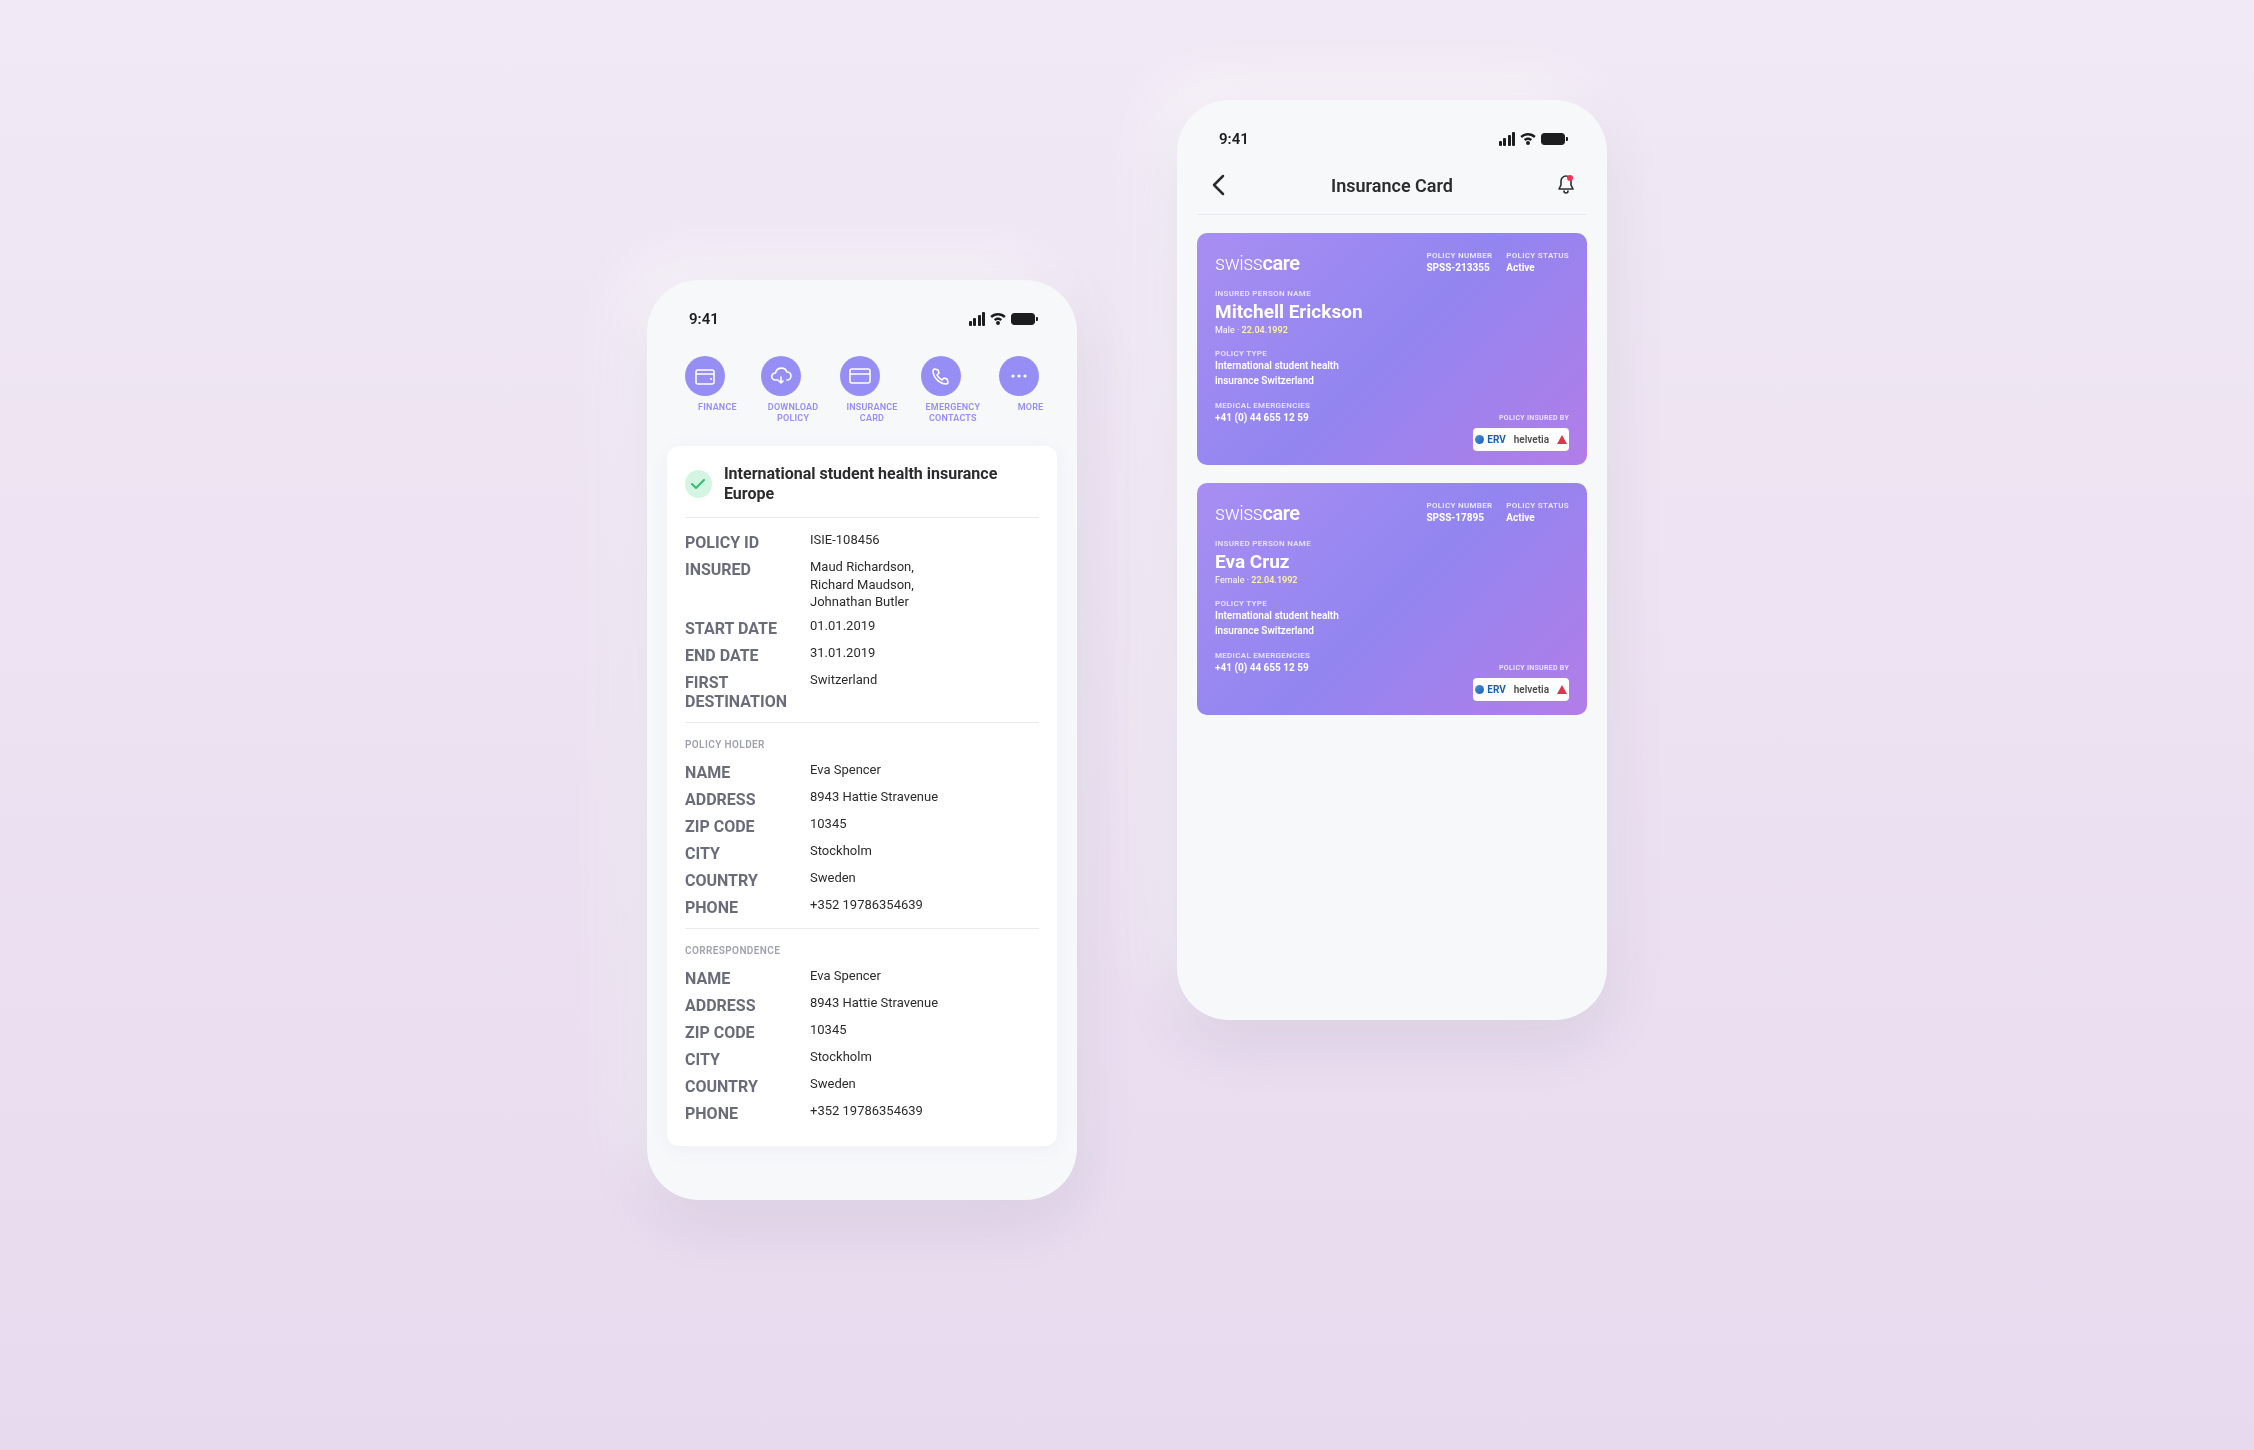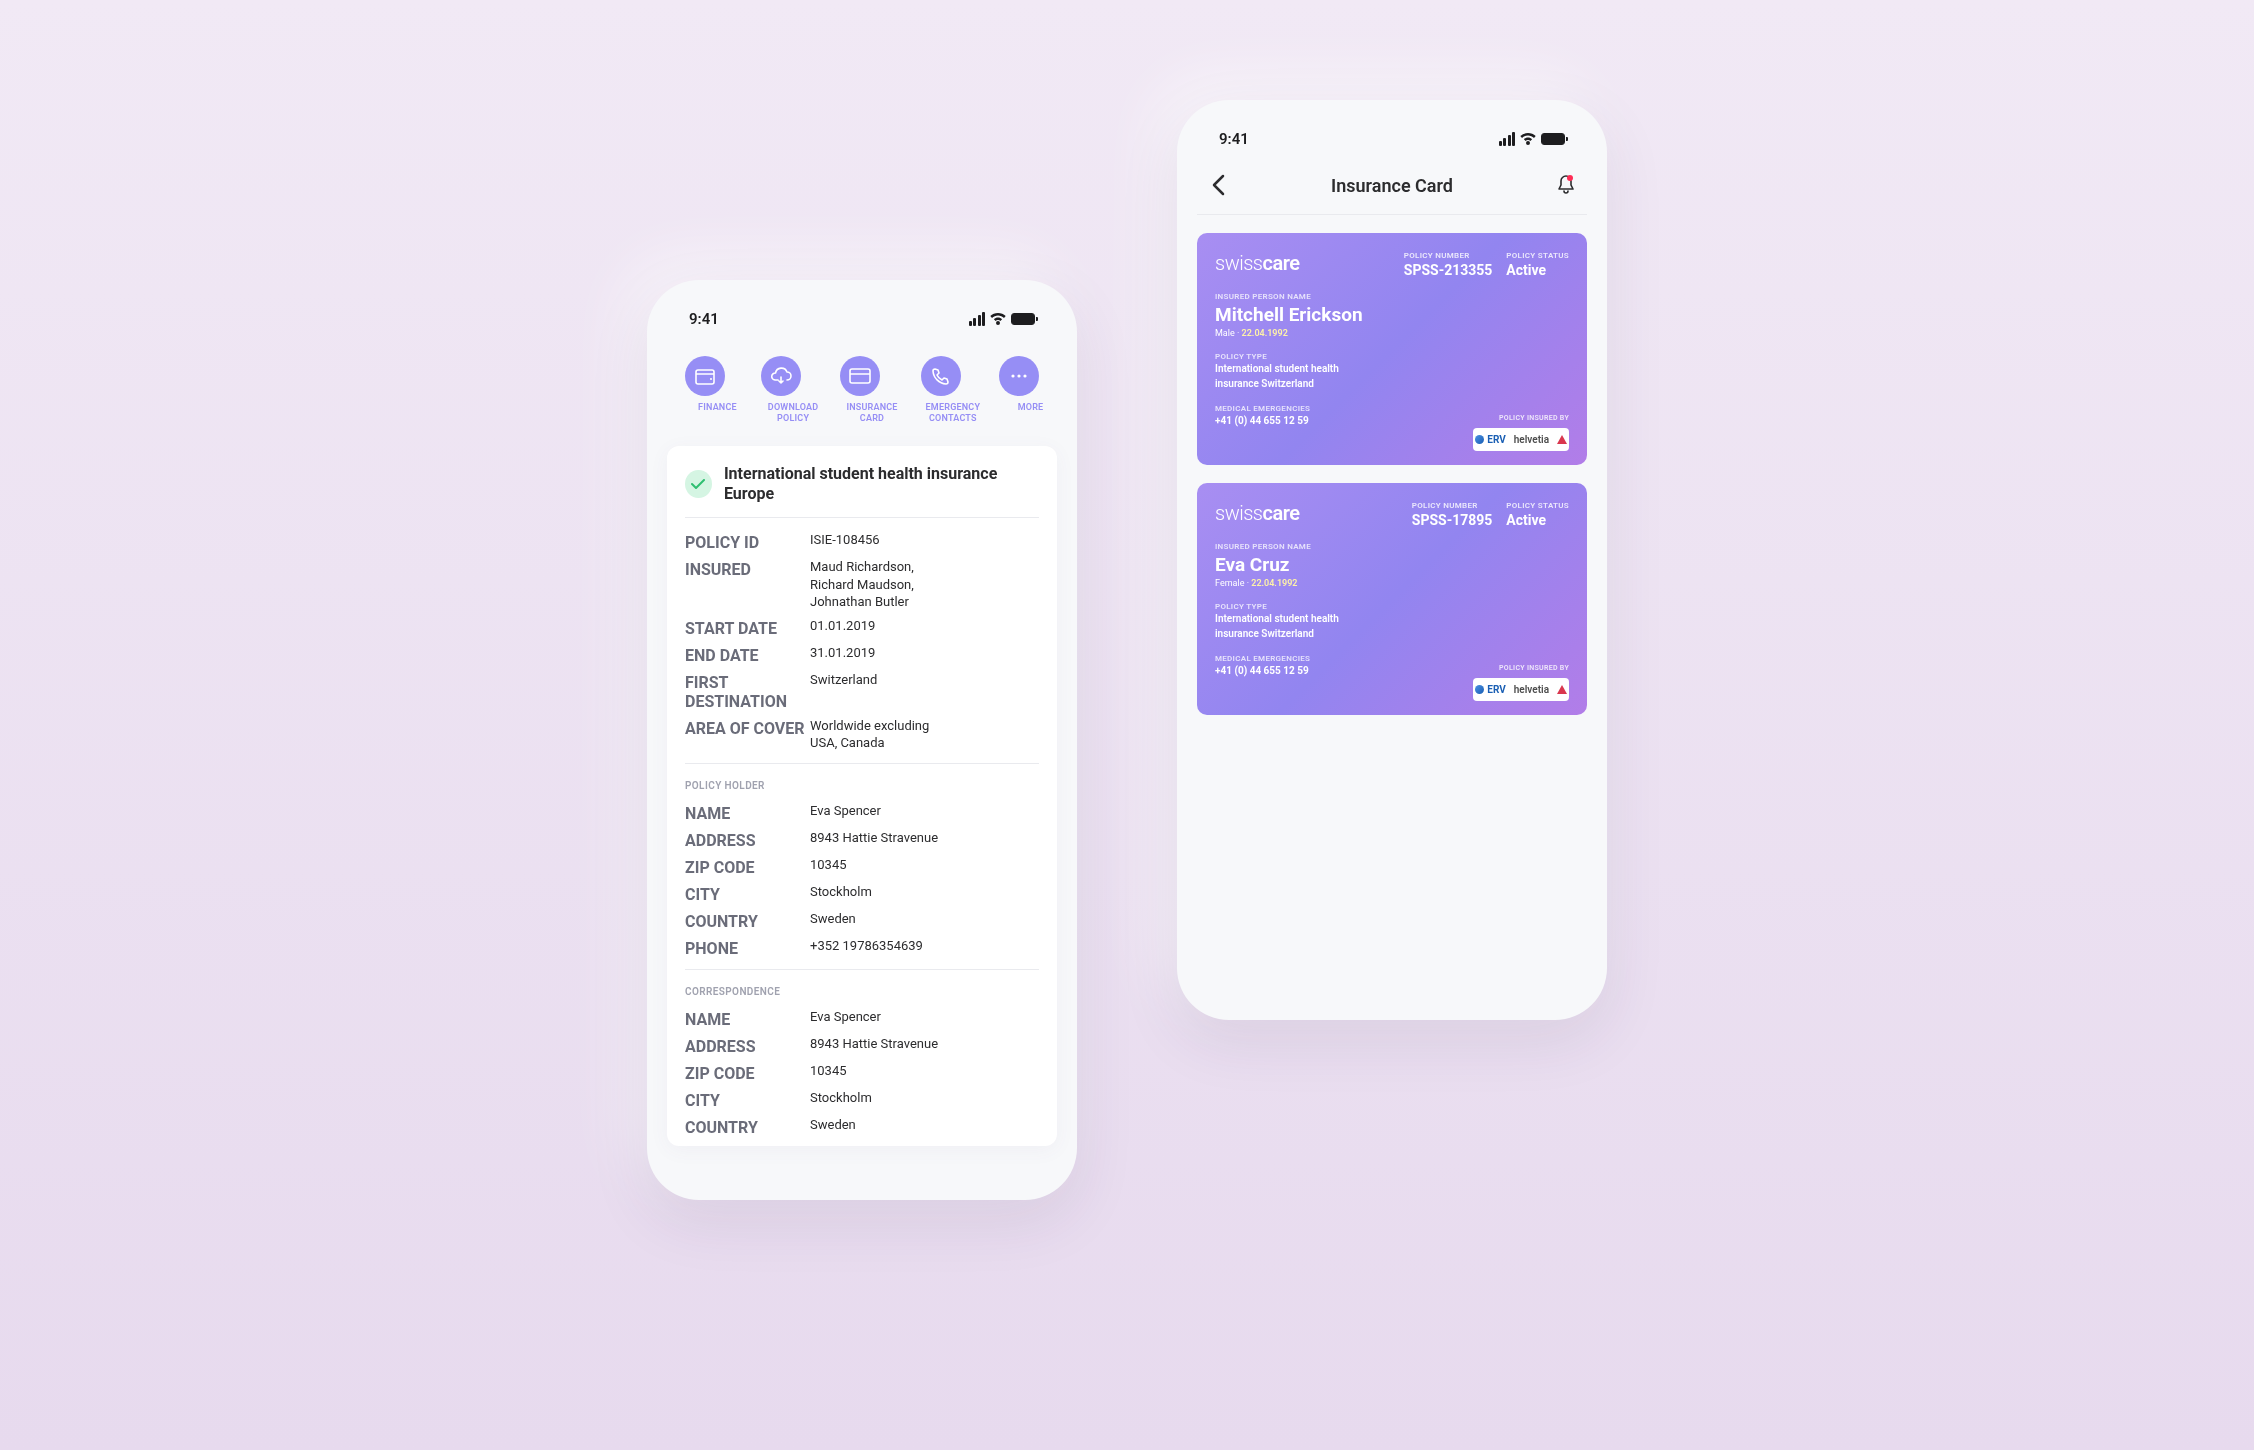--- a/index.html
+++ b/index.html
@@ -148,21 +148,21 @@
     color: #ffffff;
     position: relative;
     min-height: 232px;
   }
   .ins-top { display:flex; justify-content:space-between; align-items:flex-start; }
   .ins-logo { font-size: 20px; font-weight: 400; letter-spacing: -0.5px; }
   .ins-logo b { font-weight: 300; }
   .ins-logo span { font-weight: 600; }
   .ins-top-right { display:flex; gap:14px; font-size:8px; text-align:left; }
   .ins-top-right .col .lab { font-weight:600; opacity:0.8; letter-spacing:0.3px; margin-bottom:2px; }
-  .ins-top-right .col .val { font-weight:700; font-size:14px; }
+  .ins-top-right .col .val { font-weight:700; font-size:10px; }
 
   .ins-section { margin-top: 14px; }
   .ins-label { font-size: 8px; font-weight: 600; opacity: 0.75; letter-spacing: 0.3px; }
   .ins-name { font-size: 19px; font-weight: 700; margin-top: 2px; }
   .ins-sub { font-size: 9px; margin-top: 2px; }
   .ins-sub .dob { color: #fef2a8; font-weight:600; }
   .ins-pt { font-size: 10px; font-weight:600; margin-top: 2px; line-height:1.25; }
   .ins-emerg { font-size: 10px; font-weight:700; margin-top: 2px; }
 
   .ins-bottom-right {
@@ -279,27 +279,20 @@
           <div class="field-value">01.01.2019</div>
         </div>
       <div class="field-row">
           <div class="field-label">END DATE</div>
           <div class="field-value">31.01.2019</div>
         </div>
       <div class="field-row">
           <div class="field-label">FIRST DESTINATION</div>
           <div class="field-value">Switzerland</div>
         </div>
-      <div class="field-row">
-          <div class="field-label">AREA OF COVER</div>
-          <div class="field-value">
-            <div>Worldwide excluding</div>
-            <div>USA, Canada</div>
-          </div>
-        </div>
     </div>
 
     <div class="section">
       <div class="section-title">POLICY HOLDER</div>
       <div class="field-row">
           <div class="field-label">NAME</div>
           <div class="field-value">Eva Spencer</div>
         </div>
       <div class="field-row">
           <div class="field-label">ADDRESS</div>

